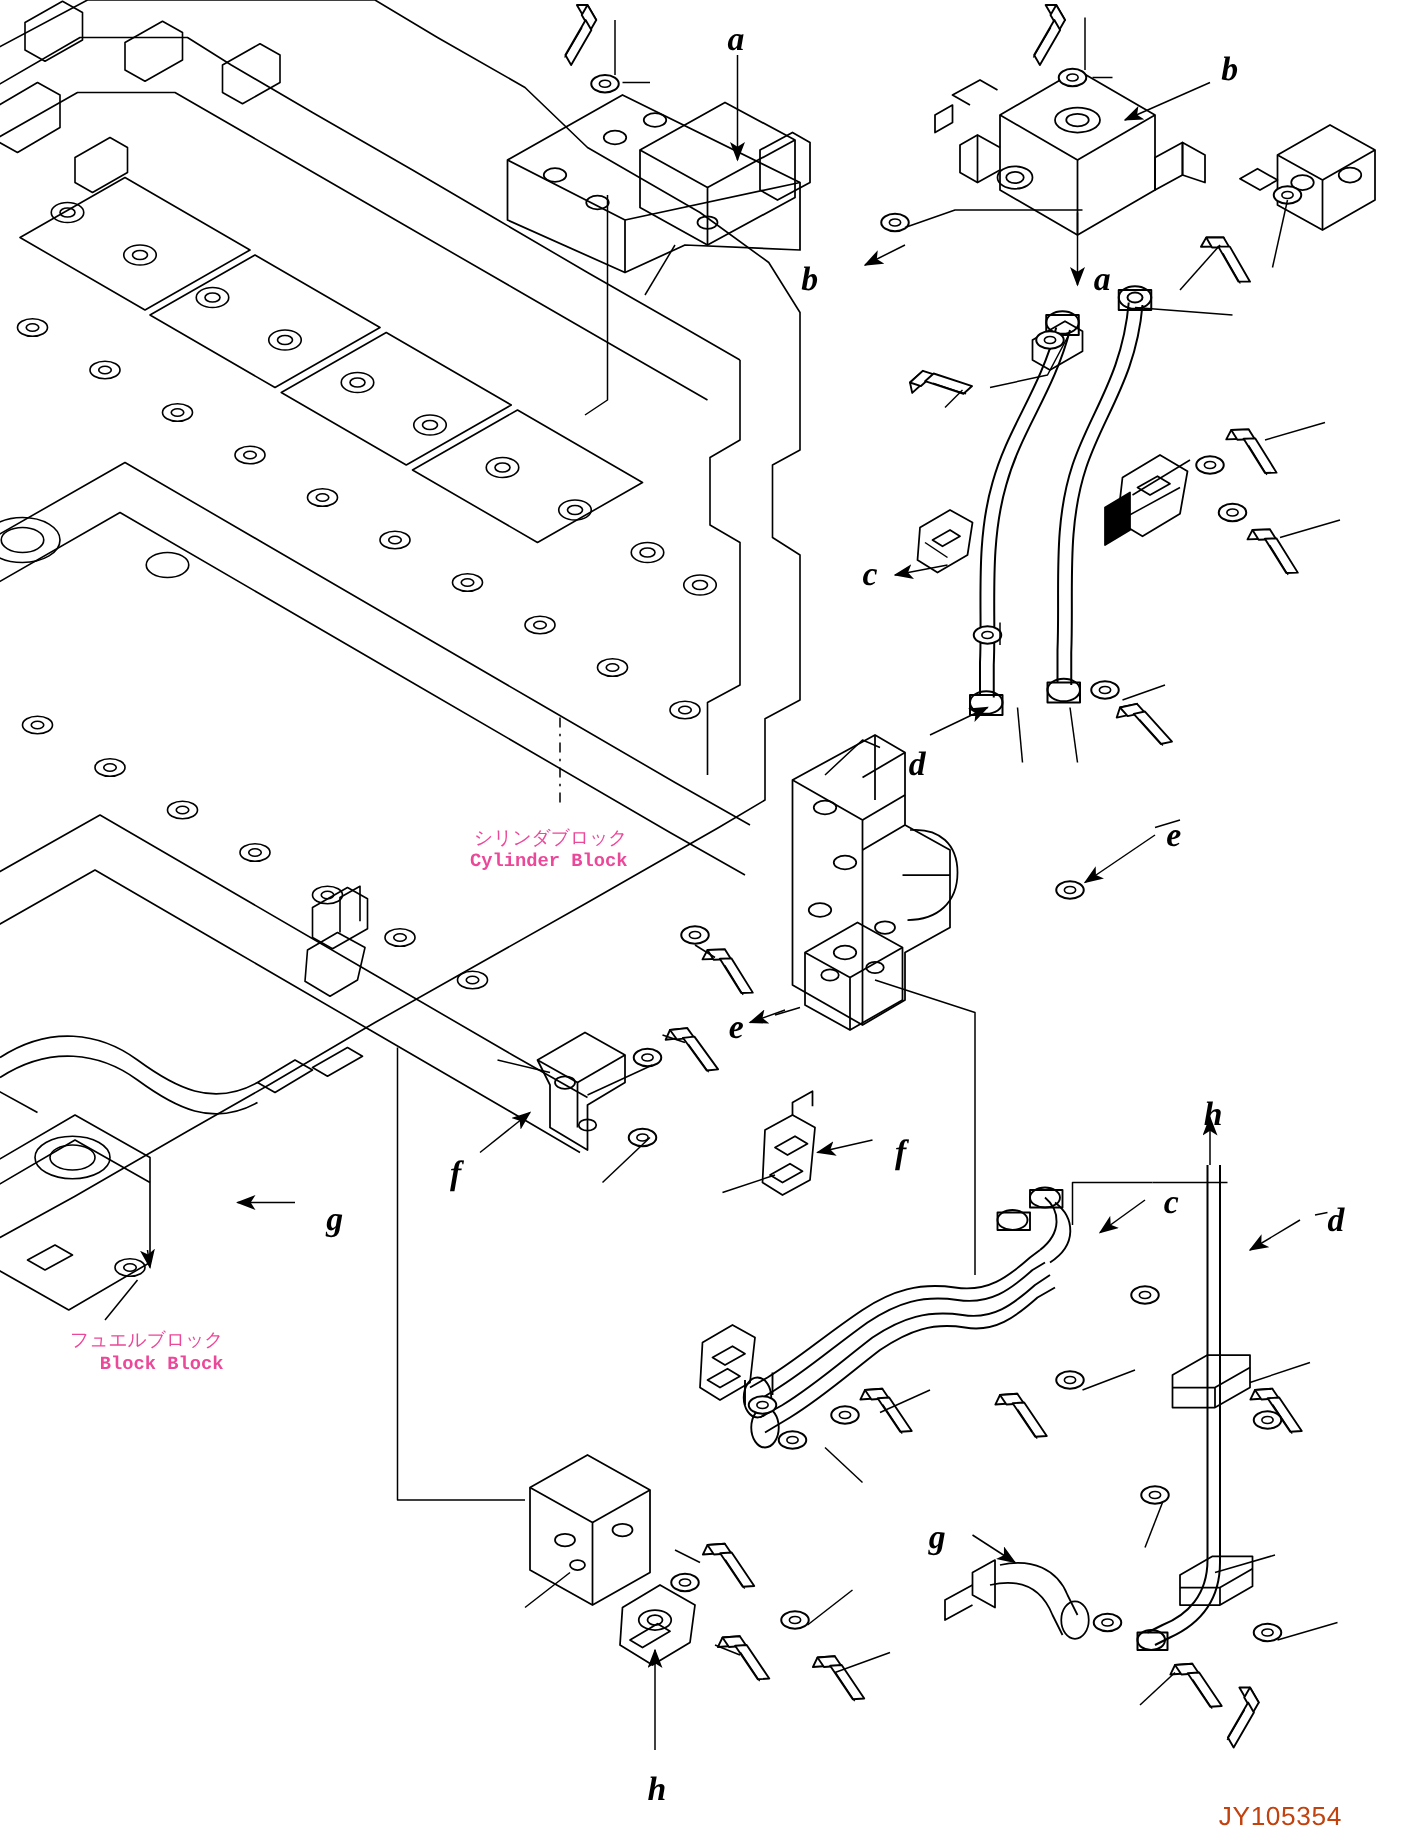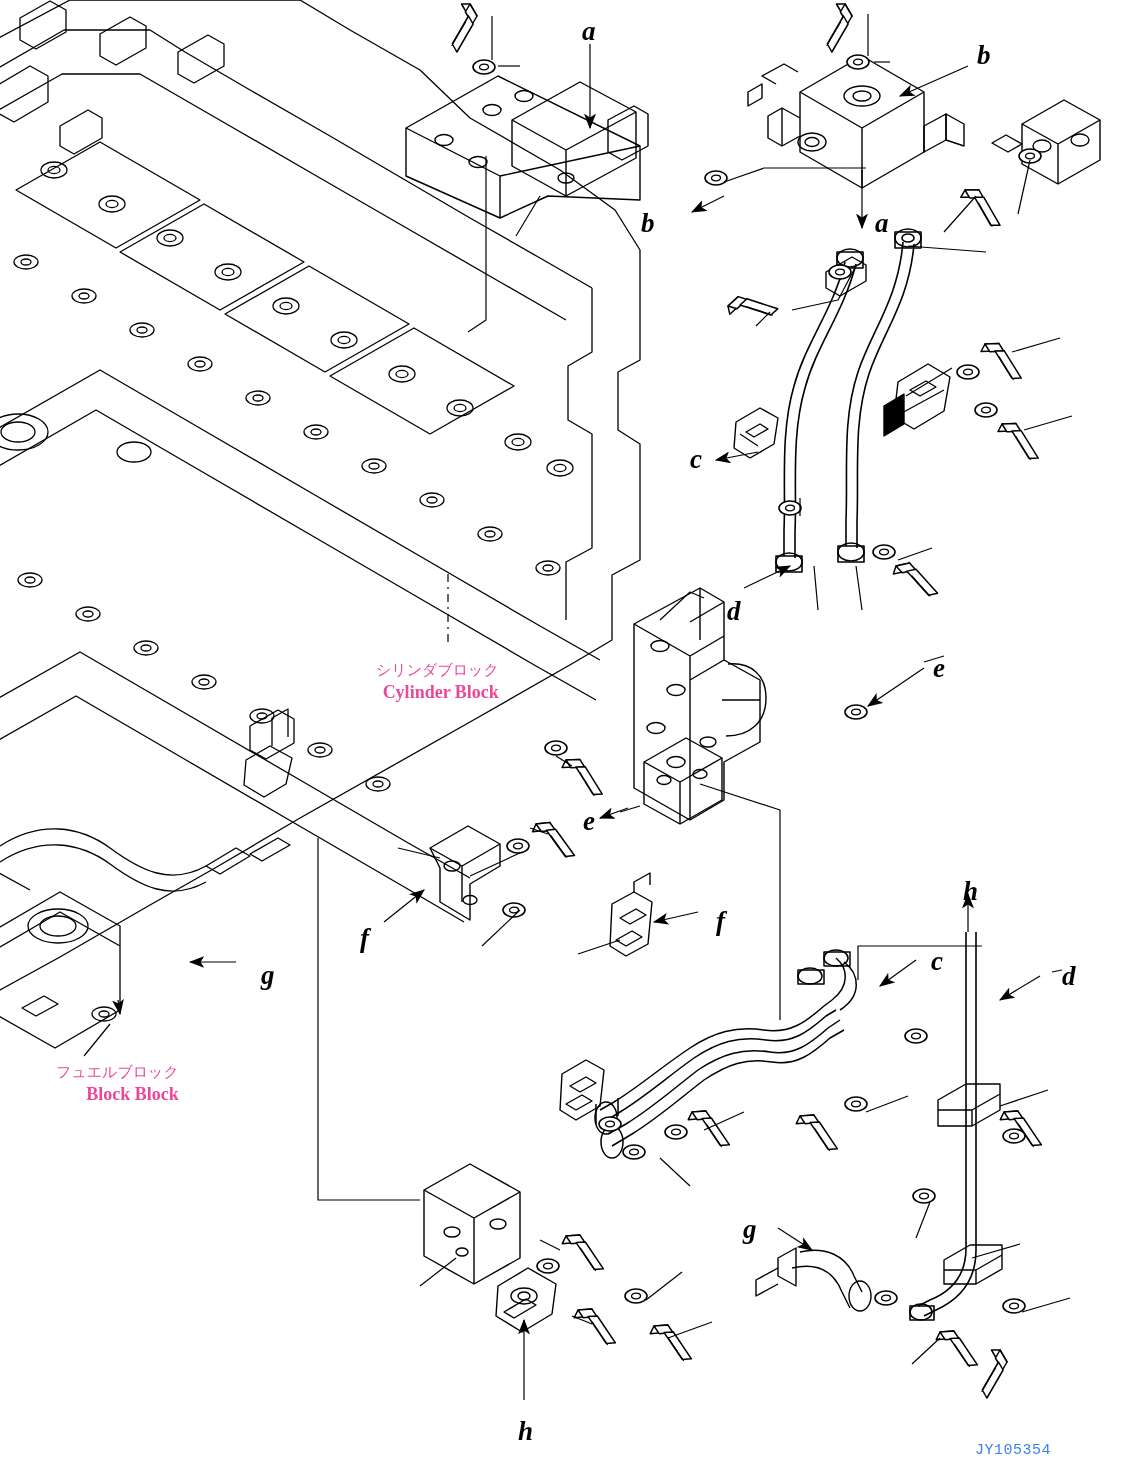--- a/index.html
+++ b/index.html
@@ -4,23 +4,23 @@
 <style>
   html,body{margin:0;padding:0;background:#ffffff;}
   body{width:1137px;height:1478px;position:relative;overflow:hidden;
        font-family:"Liberation Sans",sans-serif;color:#000;}
   #sheet{position:absolute;inset:0;}
   svg.layer{position:absolute;left:0;top:0;width:1137px;height:1478px;}
   .lbl{position:absolute;font-family:"Liberation Serif",serif;font-style:italic;
        font-weight:700;font-size:27px;line-height:1;color:#000;white-space:nowrap;}
   .jp{position:absolute;font-family:"DejaVu Sans",sans-serif;font-size:15px;
       line-height:1.35;color:#ec4899;white-space:nowrap;text-align:right;}
-  .jp b{font-family:Liberation Serif, serif;font-weight:700;font-size:18px;display:block;}
-  .code{position:absolute;font-family:Liberation Mono, monospace;font-size:15px;
-        letter-spacing:.5px;color:#3b82f6;}
+  .jp b{font-family:Liberation Mono, monospace;font-weight:700;font-size:15px;display:block;}
+  .code{position:absolute;font-family:Liberation Sans, sans-serif;font-size:21px;
+        letter-spacing:.5px;color:#c2410c;}
 </style>
 </head>
 <body>
 
 <div id="sheet">
 
   <svg class="layer" viewBox="0 0 1137 1478">
     <defs>
       <marker id="arrH" markerWidth="13" markerHeight="10" refX="12" refY="5" orient="auto">
         <path d="M0,0 L13,5 L0,10 L3.2,5 Z" fill="#000"></path>

